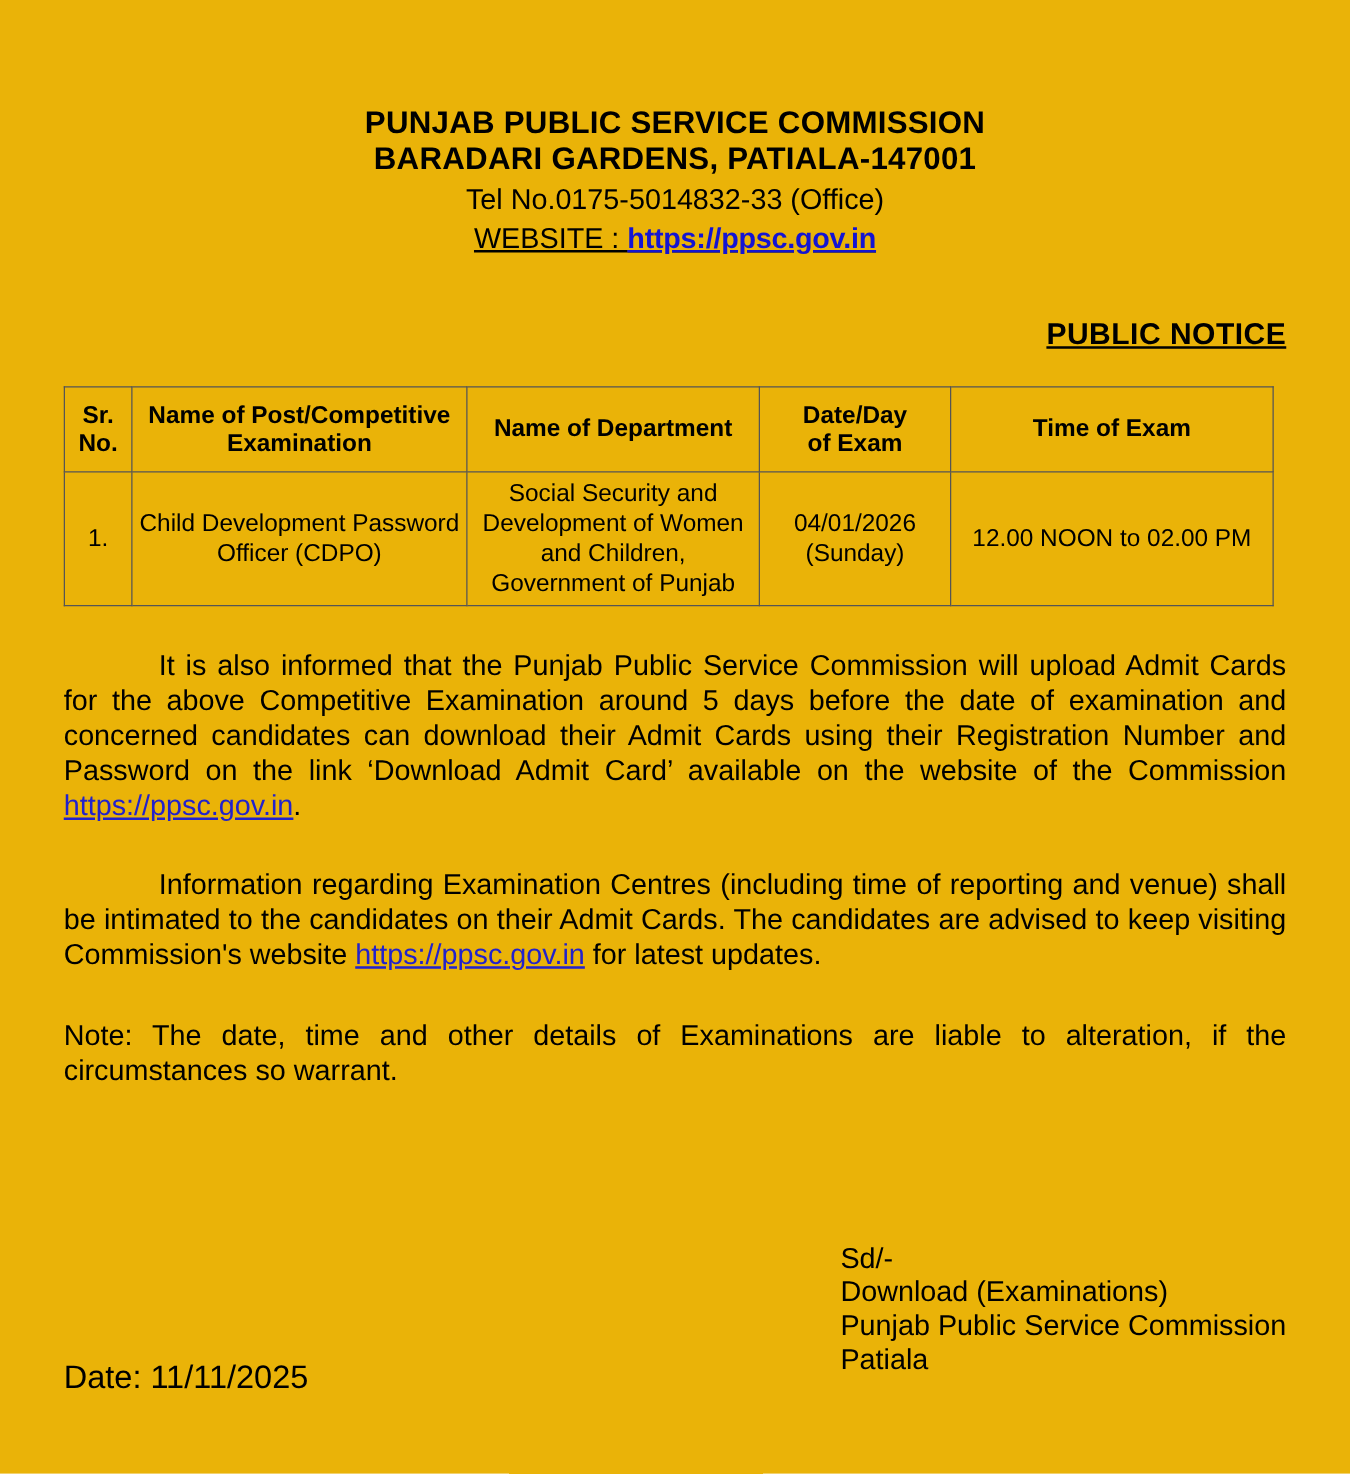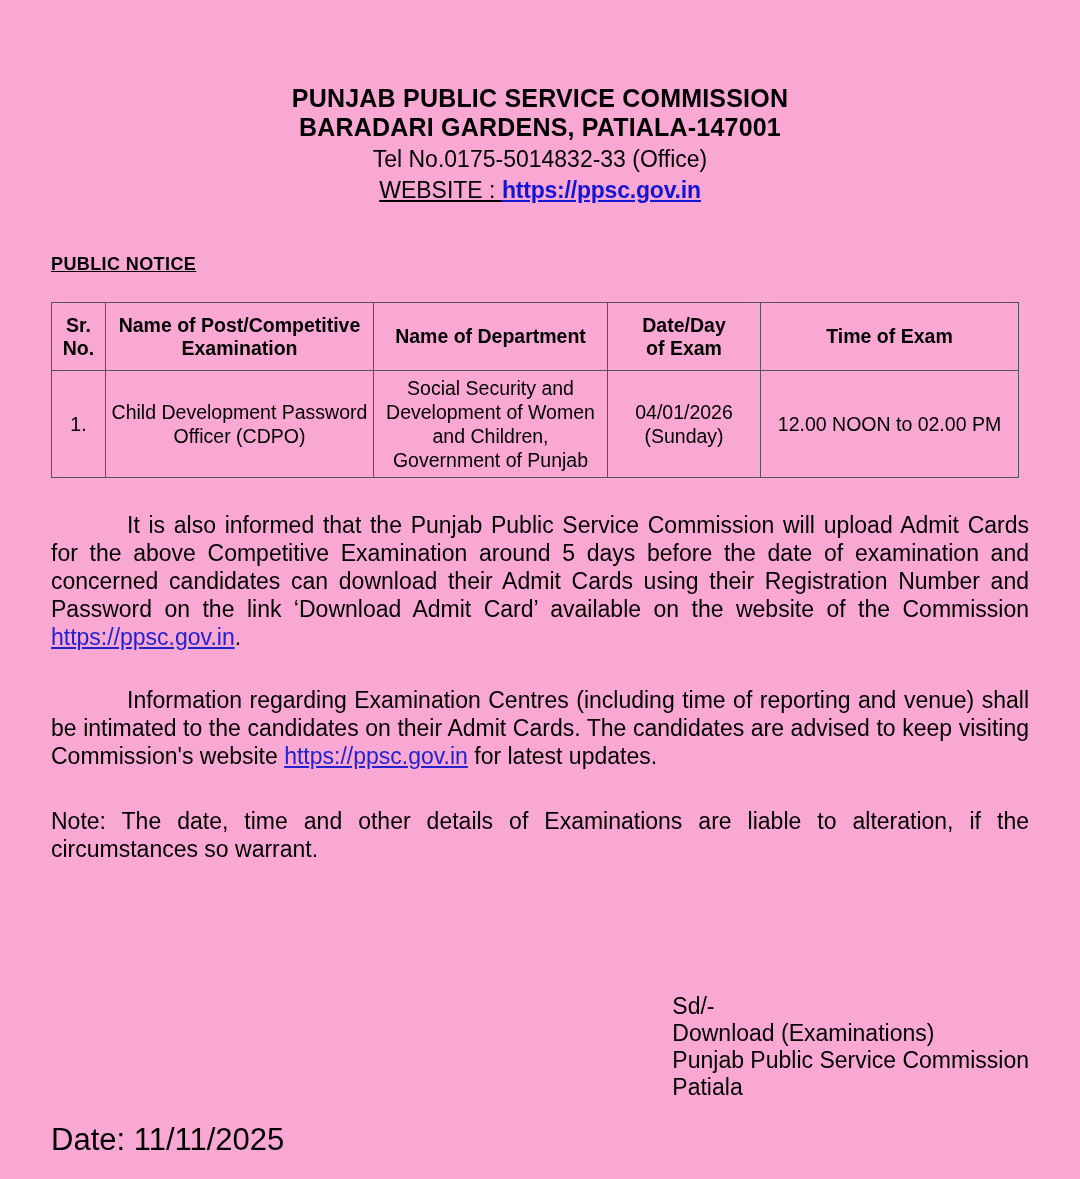--- a/index.html
+++ b/index.html
@@ -10,21 +10,21 @@
   }
   body {
     font-family: "Liberation Sans", sans-serif;
     color: #000000;
   }
   .page {
     position: relative;
     width: 1080px;
     height: 1179px;
     margin: 0 auto;
-    background: #f9a8d4;
+    background: #eab308;
     box-sizing: border-box;
     padding: 0 51px;
     overflow: hidden;
   }
 
   
   .letterhead {
     padding-top: 84px;
     text-align: center;
   }
@@ -48,23 +48,23 @@
   }
   .lh-link {
     color: #1414d2;
     font-weight: bold;
     text-decoration: underline;
     letter-spacing: -0.2px;
   }
 
   
   .notice-heading {
-    text-align: left;
-    font-weight: bold;
-    font-size: 18px;
+    text-align: right;
+    font-weight: bold;
+    font-size: 24px;
     text-decoration: underline;
     margin-top: 48px;
     letter-spacing: 0.4px;
   }
 
   
   .para {
     font-size: 23px;
     line-height: 28px;
     text-align: justify;
@@ -131,22 +131,22 @@
     top: 993px;
     text-align: left;
     font-size: 23px;
     line-height: 27px;
   }
 
   
   .date-footer {
     position: absolute;
     left: 51px;
-    top: 1126px;
-    font-size: 31px;
+    top: 1088px;
+    font-size: 26px;
     line-height: 27px;
   }
 </style>
 </head>
 <body>
 
 <div class="page">
 
   <div class="letterhead">
     <div class="lh-line1">PUNJAB PUBLIC SERVICE COMMISSION</div>

